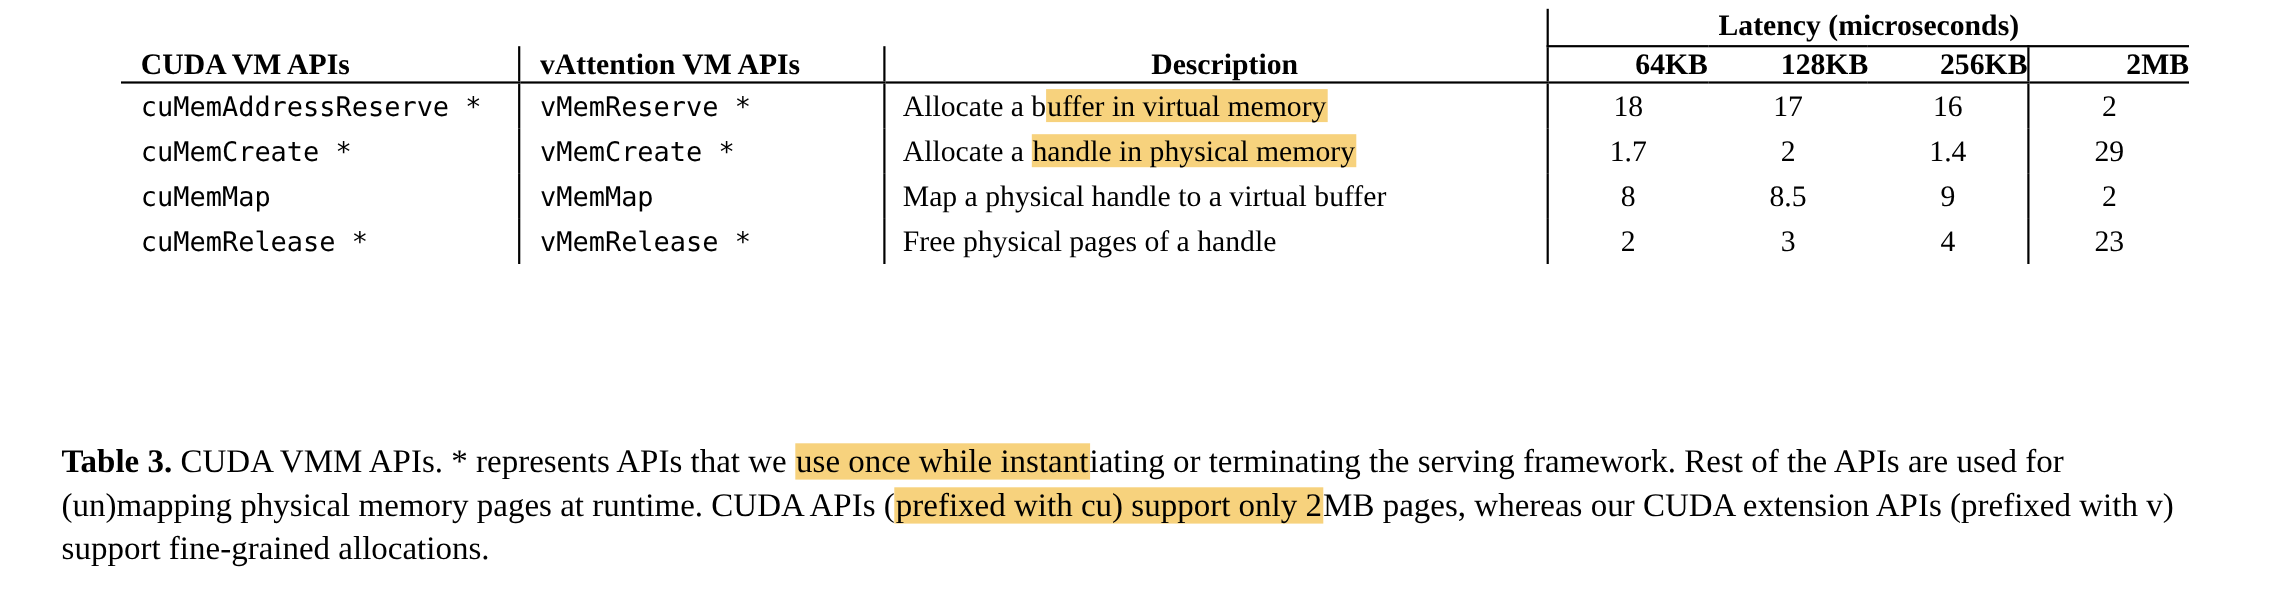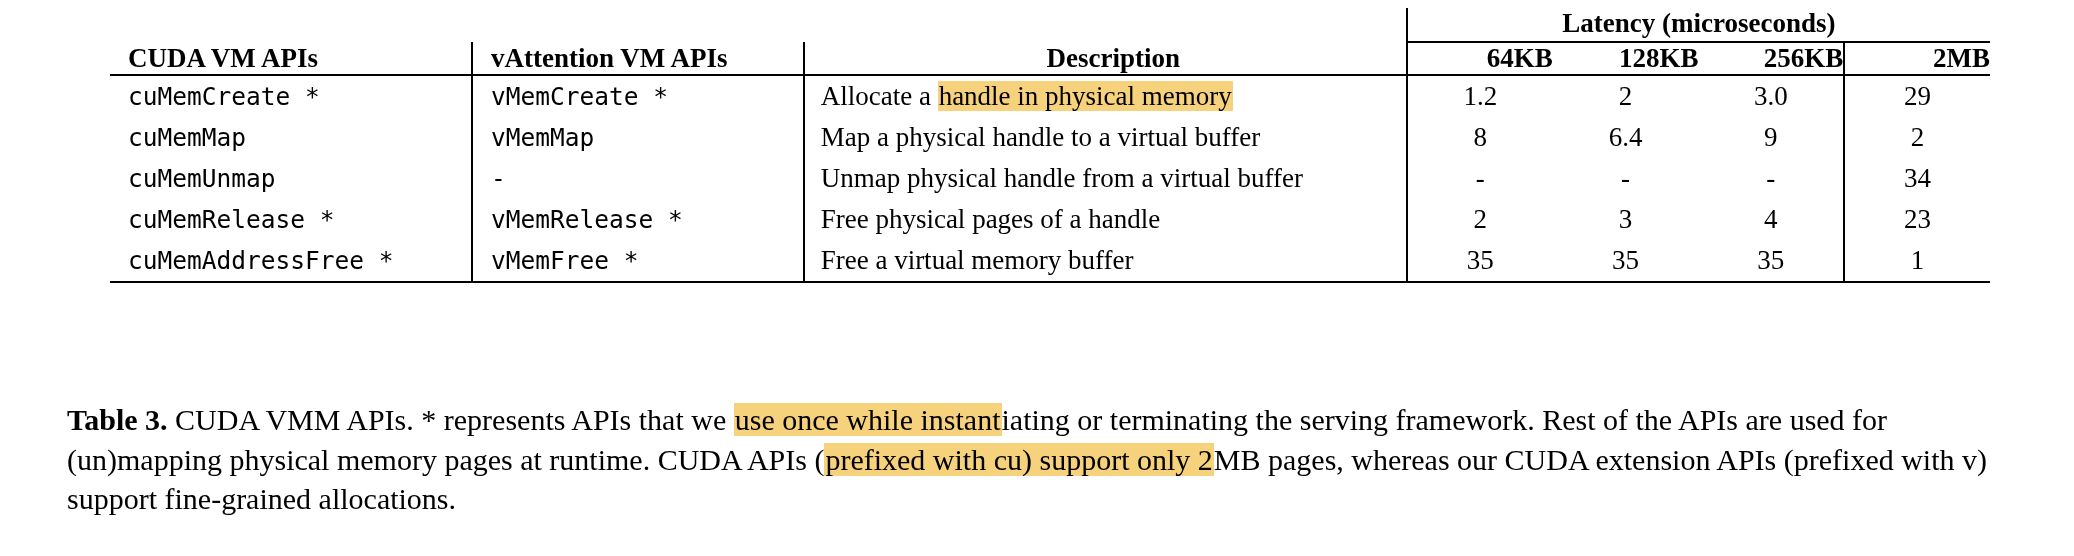--- a/index.html
+++ b/index.html
@@ -96,21 +96,21 @@
   .w-cuda   { width: 360px; }
   .w-vatt   { width: 330px; }
   .w-desc   { width: 600px; }
   .w-n      { width: 145px; }
   .hl {
     background: #f7d27d;
     padding: 0 1px;
   }
   .caption {
     position: absolute;
-    left: 67px;
+    left: 56px;
     top: 400px;
     width: 1970px;
     font-size: 30px;
     line-height: 1.32;
     text-align: left;
   }
   .caption b {
     font-weight: bold;
   }
 </style>
@@ -142,71 +142,62 @@
           <th class="hdr-left colsep">vAttention VM APIs</th>
           <th class="hdr-desc colsep">Description</th>
           <th class="hdr-num colsep">64KB</th>
           <th class="hdr-num">128KB</th>
           <th class="hdr-num">256KB</th>
           <th class="hdr-num colsep">2MB</th>
         </tr>
       </thead>
       <tbody>
 
+        <tr>
+          <td class="c-api">cuMemAddressReserve *</td>
+          <td class="c-api colsep">vMemReserve *</td>
+          <td class="c-desc colsep"><span>Allocate a b</span><span class="hl">uffer in virtual memory</span></td>
+          <td class="c-num colsep">18</td>
+          <td class="c-num">17</td>
+          <td class="c-num">16</td>
+          <td class="c-num colsep">2</td>
+        </tr>
 
         <tr>
           <td class="c-api">cuMemCreate *</td>
           <td class="c-api colsep">vMemCreate *</td>
           <td class="c-desc colsep"><span>Allocate a </span><span class="hl">handle in physical memory</span></td>
-          <td class="c-num colsep">1.2</td>
+          <td class="c-num colsep">1.7</td>
           <td class="c-num">2</td>
-          <td class="c-num">3.0</td>
+          <td class="c-num">1.4</td>
           <td class="c-num colsep">29</td>
         </tr>
 
         <tr>
           <td class="c-api">cuMemMap</td>
           <td class="c-api colsep">vMemMap</td>
           <td class="c-desc colsep">Map a physical handle to a virtual buffer</td>
           <td class="c-num colsep">8</td>
-          <td class="c-num">6.4</td>
+          <td class="c-num">8.5</td>
           <td class="c-num">9</td>
           <td class="c-num colsep">2</td>
         </tr>
 
 
-        <tr>
-          <td class="c-api">cuMemUnmap</td>
-          <td class="c-api colsep">-</td>
-          <td class="c-desc colsep">Unmap physical handle from a virtual buffer</td>
-          <td class="c-num colsep">-</td>
-          <td class="c-num">-</td>
-          <td class="c-num">-</td>
-          <td class="c-num colsep">34</td>
-        </tr>
 
         <tr>
           <td class="c-api">cuMemRelease *</td>
           <td class="c-api colsep">vMemRelease *</td>
           <td class="c-desc colsep">Free physical pages of a handle</td>
           <td class="c-num colsep">2</td>
           <td class="c-num">3</td>
           <td class="c-num">4</td>
           <td class="c-num colsep">23</td>
         </tr>
 
-        <tr class="rule-bottom">
-          <td class="c-api">cuMemAddressFree *</td>
-          <td class="c-api colsep">vMemFree *</td>
-          <td class="c-desc colsep">Free a virtual memory buffer</td>
-          <td class="c-num colsep">35</td>
-          <td class="c-num">35</td>
-          <td class="c-num">35</td>
-          <td class="c-num colsep">1</td>
-        </tr>
 
       </tbody>
     </table>
   </div>
 
   <div class="caption">
     <b>Table 3.</b><span> CUDA VMM APIs. * represents APIs that we </span><span class="hl">use once while instant</span><span>iating or terminating the serving framework. Rest of the APIs are used for (un)mapping physical memory pages at runtime. CUDA APIs (</span><span class="hl">prefixed with cu) support only 2</span><span>MB pages, whereas our CUDA extension APIs (prefixed with v) support fine-grained allocations.</span>
   </div>
 
 </div>

